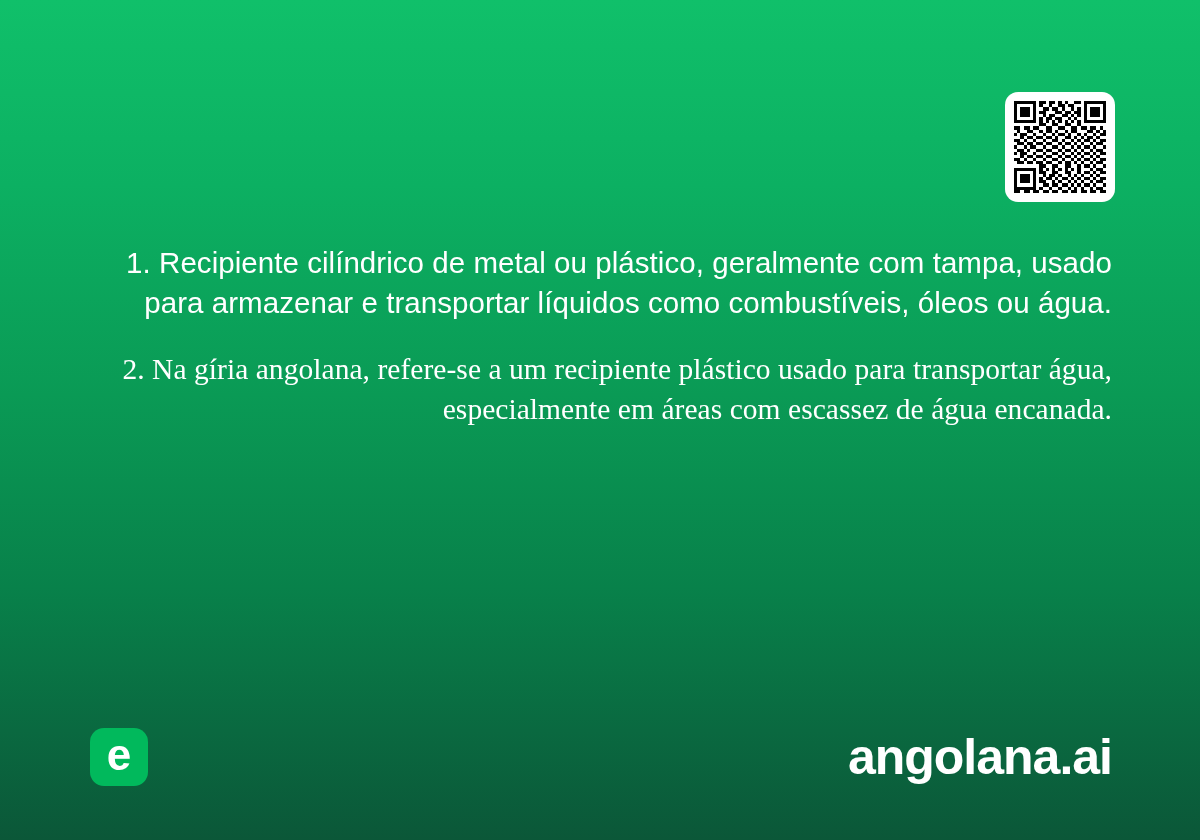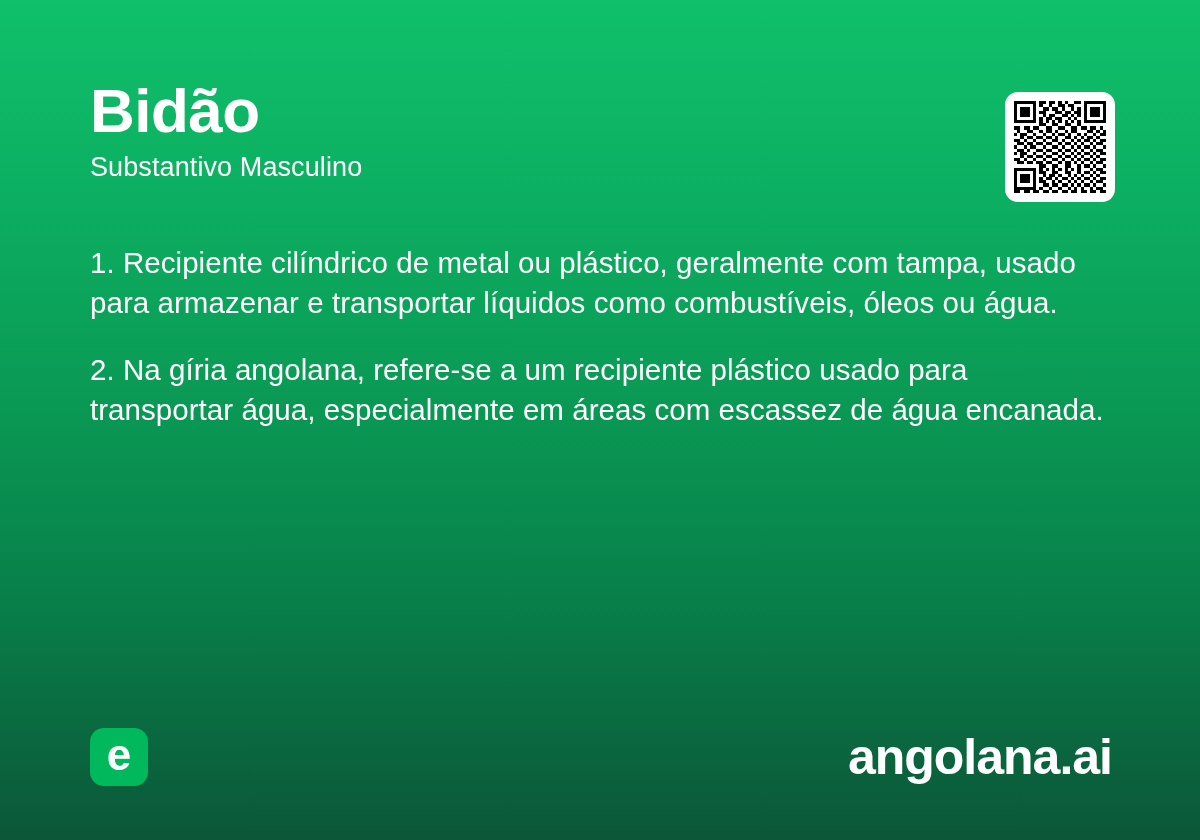--- a/index.html
+++ b/index.html
@@ -84,22 +84,23 @@
     width: 1022px;
   }
 
   .definition {
     margin: 0 0 28px 0;
     font-size: 29.5px;
     line-height: 1.34;
     font-weight: 400;
     color: #ffffff;
     letter-spacing: 0.05px;
+    text-align: right;
   }
-  .definition:last-child { margin-bottom: 0; }
+  .definition:last-child { margin-bottom: 0; font-family: Liberation Serif, serif; }
 
   
   .footer {
     position: absolute;
     left: 90px;
     right: 88px;
     bottom: 53px;
     height: 60px;
     display: flex;
     align-items: center;
@@ -132,24 +133,20 @@
     color: #ffffff;
     letter-spacing: -1px;
     white-space: nowrap;
   }
 </style>
 </head>
 <body>
 
 <div class="card">
 
-  <div class="header">
-    <h1 class="word-title">Bidão</h1>
-    <p class="word-class">Substantivo Masculino</p>
-  </div>
 
   <div class="qr-wrap">
     <svg id="qr-svg" viewBox="0 0 29 29" role="img" aria-label="QR code">
         <rect x="0" y="0" width="29" height="29" fill="#ffffff"></rect>
         <path d="M0 0h1v1h-1zM1 0h1v1h-1zM2 0h1v1h-1zM3 0h1v1h-1zM4 0h1v1h-1zM5 0h1v1h-1zM6 0h1v1h-1zM8 0h1v1h-1zM9 0h1v1h-1zM11 0h1v1h-1zM12 0h1v1h-1zM14 0h1v1h-1zM16 0h1v1h-1zM19 0h1v1h-1zM20 0h1v1h-1zM22 0h1v1h-1zM23 0h1v1h-1zM24 0h1v1h-1zM25 0h1v1h-1zM26 0h1v1h-1zM27 0h1v1h-1zM28 0h1v1h-1zM0 1h1v1h-1zM6 1h1v1h-1zM8 1h1v1h-1zM11 1h1v1h-1zM14 1h1v1h-1zM15 1h1v1h-1zM17 1h1v1h-1zM18 1h1v1h-1zM22 1h1v1h-1zM28 1h1v1h-1zM0 2h1v1h-1zM2 2h1v1h-1zM3 2h1v1h-1zM4 2h1v1h-1zM6 2h1v1h-1zM9 2h1v1h-1zM10 2h1v1h-1zM12 2h1v1h-1zM13 2h1v1h-1zM15 2h1v1h-1zM18 2h1v1h-1zM20 2h1v1h-1zM22 2h1v1h-1zM24 2h1v1h-1zM25 2h1v1h-1zM26 2h1v1h-1zM28 2h1v1h-1zM0 3h1v1h-1zM2 3h1v1h-1zM3 3h1v1h-1zM4 3h1v1h-1zM6 3h1v1h-1zM8 3h1v1h-1zM9 3h1v1h-1zM13 3h1v1h-1zM14 3h1v1h-1zM16 3h1v1h-1zM17 3h1v1h-1zM19 3h1v1h-1zM20 3h1v1h-1zM22 3h1v1h-1zM24 3h1v1h-1zM25 3h1v1h-1zM26 3h1v1h-1zM28 3h1v1h-1zM0 4h1v1h-1zM2 4h1v1h-1zM3 4h1v1h-1zM4 4h1v1h-1zM6 4h1v1h-1zM9 4h1v1h-1zM11 4h1v1h-1zM12 4h1v1h-1zM15 4h1v1h-1zM16 4h1v1h-1zM18 4h1v1h-1zM20 4h1v1h-1zM22 4h1v1h-1zM24 4h1v1h-1zM25 4h1v1h-1zM26 4h1v1h-1zM28 4h1v1h-1zM0 5h1v1h-1zM6 5h1v1h-1zM8 5h1v1h-1zM10 5h1v1h-1zM11 5h1v1h-1zM13 5h1v1h-1zM14 5h1v1h-1zM17 5h1v1h-1zM19 5h1v1h-1zM22 5h1v1h-1zM28 5h1v1h-1zM0 6h1v1h-1zM1 6h1v1h-1zM2 6h1v1h-1zM3 6h1v1h-1zM4 6h1v1h-1zM5 6h1v1h-1zM6 6h1v1h-1zM8 6h1v1h-1zM10 6h1v1h-1zM12 6h1v1h-1zM14 6h1v1h-1zM16 6h1v1h-1zM18 6h1v1h-1zM20 6h1v1h-1zM22 6h1v1h-1zM23 6h1v1h-1zM24 6h1v1h-1zM25 6h1v1h-1zM26 6h1v1h-1zM27 6h1v1h-1zM28 6h1v1h-1zM8 7h1v1h-1zM9 7h1v1h-1zM12 7h1v1h-1zM13 7h1v1h-1zM16 7h1v1h-1zM17 7h1v1h-1zM20 7h1v1h-1zM0 8h1v1h-1zM1 8h1v1h-1zM3 8h1v1h-1zM4 8h1v1h-1zM6 8h1v1h-1zM7 8h1v1h-1zM10 8h1v1h-1zM11 8h1v1h-1zM14 8h1v1h-1zM15 8h1v1h-1zM18 8h1v1h-1zM19 8h1v1h-1zM21 8h1v1h-1zM22 8h1v1h-1zM24 8h1v1h-1zM25 8h1v1h-1zM27 8h1v1h-1zM1 9h1v1h-1zM4 9h1v1h-1zM5 9h1v1h-1zM8 9h1v1h-1zM10 9h1v1h-1zM11 9h1v1h-1zM13 9h1v1h-1zM16 9h1v1h-1zM18 9h1v1h-1zM19 9h1v1h-1zM23 9h1v1h-1zM24 9h1v1h-1zM26 9h1v1h-1zM28 9h1v1h-1zM0 10h1v1h-1zM2 10h1v1h-1zM3 10h1v1h-1zM6 10h1v1h-1zM9 10h1v1h-1zM12 10h1v1h-1zM14 10h1v1h-1zM15 10h1v1h-1zM17 10h1v1h-1zM20 10h1v1h-1zM22 10h1v1h-1zM25 10h1v1h-1zM27 10h1v1h-1zM28 10h1v1h-1zM2 11h1v1h-1zM4 11h1v1h-1zM5 11h1v1h-1zM7 11h1v1h-1zM8 11h1v1h-1zM10 11h1v1h-1zM11 11h1v1h-1zM13 11h1v1h-1zM16 11h1v1h-1zM17 11h1v1h-1zM19 11h1v1h-1zM21 11h1v1h-1zM23 11h1v1h-1zM24 11h1v1h-1zM26 11h1v1h-1zM0 12h1v1h-1zM1 12h1v1h-1zM3 12h1v1h-1zM6 12h1v1h-1zM9 12h1v1h-1zM12 12h1v1h-1zM13 12h1v1h-1zM15 12h1v1h-1zM18 12h1v1h-1zM20 12h1v1h-1zM22 12h1v1h-1zM23 12h1v1h-1zM25 12h1v1h-1zM27 12h1v1h-1zM28 12h1v1h-1zM1 13h1v1h-1zM2 13h1v1h-1zM4 13h1v1h-1zM5 13h1v1h-1zM7 13h1v1h-1zM8 13h1v1h-1zM10 13h1v1h-1zM11 13h1v1h-1zM14 13h1v1h-1zM16 13h1v1h-1zM17 13h1v1h-1zM19 13h1v1h-1zM21 13h1v1h-1zM24 13h1v1h-1zM26 13h1v1h-1zM27 13h1v1h-1zM0 14h1v1h-1zM3 14h1v1h-1zM5 14h1v1h-1zM6 14h1v1h-1zM9 14h1v1h-1zM12 14h1v1h-1zM13 14h1v1h-1zM15 14h1v1h-1zM18 14h1v1h-1zM20 14h1v1h-1zM22 14h1v1h-1zM23 14h1v1h-1zM25 14h1v1h-1zM28 14h1v1h-1zM1 15h1v1h-1zM2 15h1v1h-1zM4 15h1v1h-1zM7 15h1v1h-1zM8 15h1v1h-1zM10 15h1v1h-1zM11 15h1v1h-1zM14 15h1v1h-1zM16 15h1v1h-1zM17 15h1v1h-1zM19 15h1v1h-1zM21 15h1v1h-1zM24 15h1v1h-1zM26 15h1v1h-1zM27 15h1v1h-1zM0 16h1v1h-1zM2 16h1v1h-1zM3 16h1v1h-1zM6 16h1v1h-1zM9 16h1v1h-1zM12 16h1v1h-1zM13 16h1v1h-1zM15 16h1v1h-1zM18 16h1v1h-1zM20 16h1v1h-1zM22 16h1v1h-1zM23 16h1v1h-1zM25 16h1v1h-1zM27 16h1v1h-1zM28 16h1v1h-1zM2 17h1v1h-1zM4 17h1v1h-1zM5 17h1v1h-1zM7 17h1v1h-1zM8 17h1v1h-1zM10 17h1v1h-1zM11 17h1v1h-1zM14 17h1v1h-1zM16 17h1v1h-1zM17 17h1v1h-1zM19 17h1v1h-1zM21 17h1v1h-1zM24 17h1v1h-1zM26 17h1v1h-1zM0 18h1v1h-1zM1 18h1v1h-1zM3 18h1v1h-1zM6 18h1v1h-1zM9 18h1v1h-1zM12 18h1v1h-1zM13 18h1v1h-1zM15 18h1v1h-1zM18 18h1v1h-1zM20 18h1v1h-1zM22 18h1v1h-1zM23 18h1v1h-1zM25 18h1v1h-1zM27 18h1v1h-1zM28 18h1v1h-1zM1 19h1v1h-1zM2 19h1v1h-1zM4 19h1v1h-1zM5 19h1v1h-1zM7 19h1v1h-1zM8 19h1v1h-1zM10 19h1v1h-1zM11 19h1v1h-1zM14 19h1v1h-1zM16 19h1v1h-1zM17 19h1v1h-1zM19 19h1v1h-1zM21 19h1v1h-1zM24 19h1v1h-1zM26 19h1v1h-1zM27 19h1v1h-1zM8 20h1v1h-1zM9 20h1v1h-1zM12 20h1v1h-1zM13 20h1v1h-1zM16 20h1v1h-1zM17 20h1v1h-1zM20 20h1v1h-1zM22 20h1v1h-1zM23 20h1v1h-1zM25 20h1v1h-1zM28 20h1v1h-1zM0 21h1v1h-1zM1 21h1v1h-1zM2 21h1v1h-1zM3 21h1v1h-1zM4 21h1v1h-1zM5 21h1v1h-1zM6 21h1v1h-1zM8 21h1v1h-1zM10 21h1v1h-1zM12 21h1v1h-1zM14 21h1v1h-1zM16 21h1v1h-1zM18 21h1v1h-1zM20 21h1v1h-1zM24 21h1v1h-1zM26 21h1v1h-1zM27 21h1v1h-1zM0 22h1v1h-1zM6 22h1v1h-1zM8 22h1v1h-1zM9 22h1v1h-1zM12 22h1v1h-1zM13 22h1v1h-1zM16 22h1v1h-1zM17 22h1v1h-1zM20 22h1v1h-1zM22 22h1v1h-1zM23 22h1v1h-1zM25 22h1v1h-1zM27 22h1v1h-1zM28 22h1v1h-1zM0 23h1v1h-1zM2 23h1v1h-1zM3 23h1v1h-1zM4 23h1v1h-1zM6 23h1v1h-1zM9 23h1v1h-1zM11 23h1v1h-1zM12 23h1v1h-1zM14 23h1v1h-1zM17 23h1v1h-1zM19 23h1v1h-1zM21 23h1v1h-1zM24 23h1v1h-1zM26 23h1v1h-1zM0 24h1v1h-1zM2 24h1v1h-1zM3 24h1v1h-1zM4 24h1v1h-1zM6 24h1v1h-1zM8 24h1v1h-1zM10 24h1v1h-1zM11 24h1v1h-1zM13 24h1v1h-1zM15 24h1v1h-1zM16 24h1v1h-1zM18 24h1v1h-1zM20 24h1v1h-1zM22 24h1v1h-1zM23 24h1v1h-1zM25 24h1v1h-1zM27 24h1v1h-1zM28 24h1v1h-1zM0 25h1v1h-1zM2 25h1v1h-1zM3 25h1v1h-1zM4 25h1v1h-1zM6 25h1v1h-1zM8 25h1v1h-1zM9 25h1v1h-1zM12 25h1v1h-1zM14 25h1v1h-1zM17 25h1v1h-1zM19 25h1v1h-1zM21 25h1v1h-1zM24 25h1v1h-1zM26 25h1v1h-1zM27 25h1v1h-1zM0 26h1v1h-1zM6 26h1v1h-1zM9 26h1v1h-1zM10 26h1v1h-1zM12 26h1v1h-1zM13 26h1v1h-1zM15 26h1v1h-1zM16 26h1v1h-1zM18 26h1v1h-1zM20 26h1v1h-1zM22 26h1v1h-1zM23 26h1v1h-1zM25 26h1v1h-1zM28 26h1v1h-1zM0 27h1v1h-1zM1 27h1v1h-1zM2 27h1v1h-1zM3 27h1v1h-1zM4 27h1v1h-1zM5 27h1v1h-1zM6 27h1v1h-1zM8 27h1v1h-1zM11 27h1v1h-1zM14 27h1v1h-1zM17 27h1v1h-1zM19 27h1v1h-1zM21 27h1v1h-1zM24 27h1v1h-1zM26 27h1v1h-1zM27 27h1v1h-1zM0 28h1v1h-1zM1 28h1v1h-1zM3 28h1v1h-1zM4 28h1v1h-1zM6 28h1v1h-1zM7 28h1v1h-1zM9 28h1v1h-1zM10 28h1v1h-1zM12 28h1v1h-1zM13 28h1v1h-1zM15 28h1v1h-1zM16 28h1v1h-1zM18 28h1v1h-1zM19 28h1v1h-1zM21 28h1v1h-1zM22 28h1v1h-1zM24 28h1v1h-1zM25 28h1v1h-1zM27 28h1v1h-1zM28 28h1v1h-1z" fill="#000000"></path>
       </svg>
   </div>
 
   <div class="definitions">
     <p class="definition">1. Recipiente cilíndrico de metal ou plástico, geralmente com tampa, usado para armazenar e transportar líquidos como combustíveis, óleos ou água.</p>

